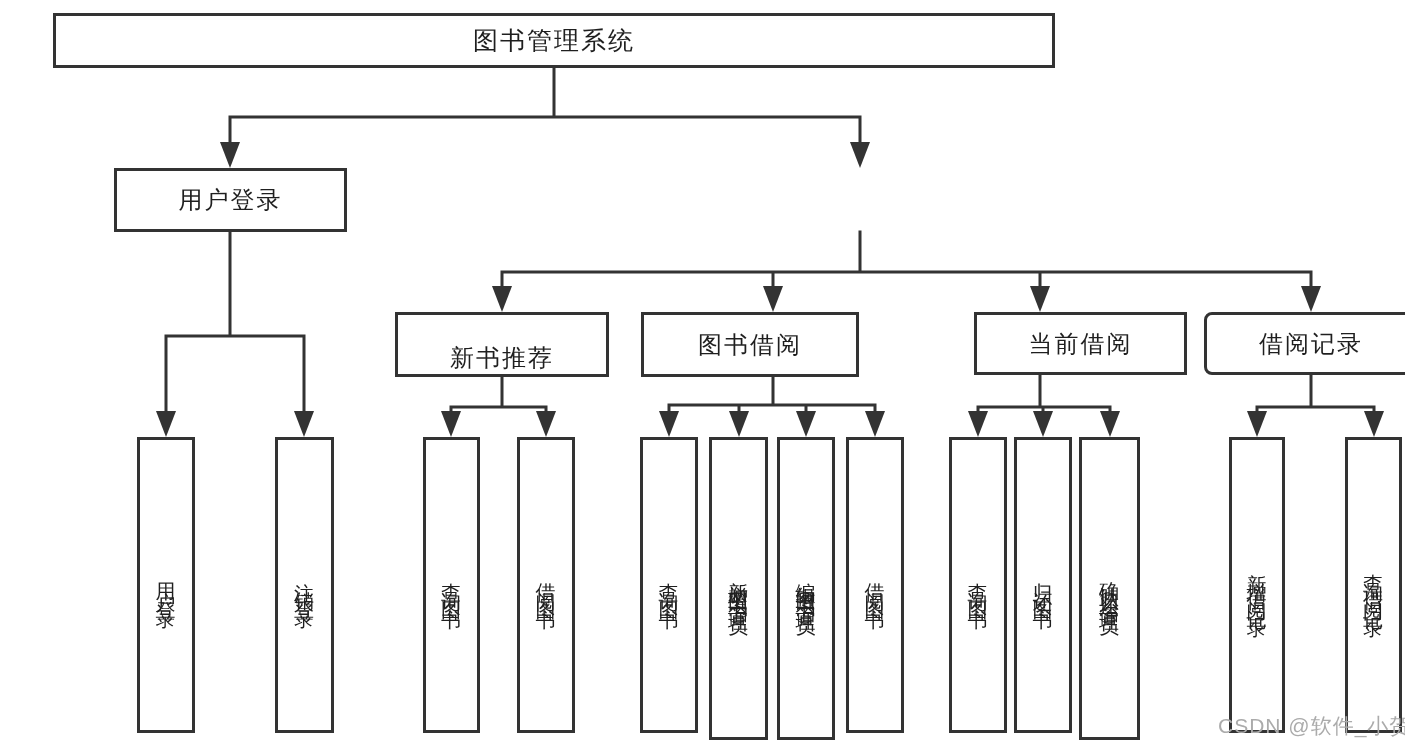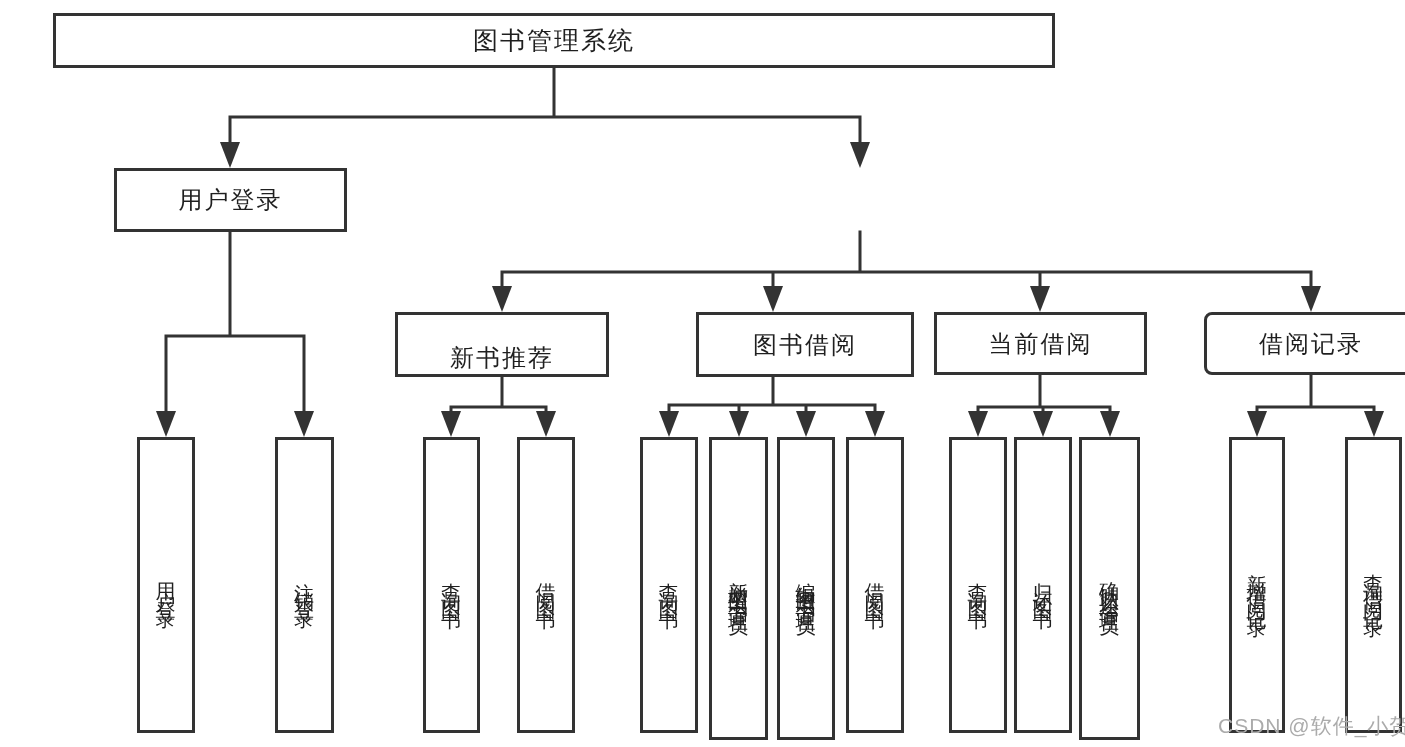--- a/index.html
+++ b/index.html
@@ -20,22 +20,22 @@
     position:absolute;z-index:1;background:#fff;
     border:3px solid var(--line);box-sizing:border-box;
     display:flex;align-items:center;justify-content:center;
     color:var(--text);
   }
   .hlabel{font-size:24px;letter-spacing:2px;white-space:nowrap;}
   .b-root{left:21px;top:13px;width:1002px;height:55px;font-size:25px;}
   .b-user{left:82px;top:168px;width:233px;height:64px;}
   .b-book{left:711px;top:168px;width:235px;height:64px;}
   .b-g0{left:363px;top:312px;width:214px;height:65px;align-items:flex-end;}
-  .b-g1{left:664px;top:312px;width:218px;height:65px;}
-  .b-g2{left:902px;top:312px;width:213px;height:63px;}
+  .b-g1{left:609px;top:312px;width:218px;height:65px;}
+  .b-g2{left:942px;top:312px;width:213px;height:63px;}
   .b-g3{left:1172px;top:312px;width:214px;height:63px;border-radius:8px;}
   .leaf{top:437px;height:296px;}
   .leaf.tall{height:303px;}
   .vtext{
     writing-mode:vertical-rl;text-orientation:mixed;
     font-size:20px;letter-spacing:9px;line-height:1;white-space:nowrap;
   }
   .tall .vtext{letter-spacing:5px;}
   .l0{left:105px;width:58px;}
   .l1{left:243px;width:59px;}

